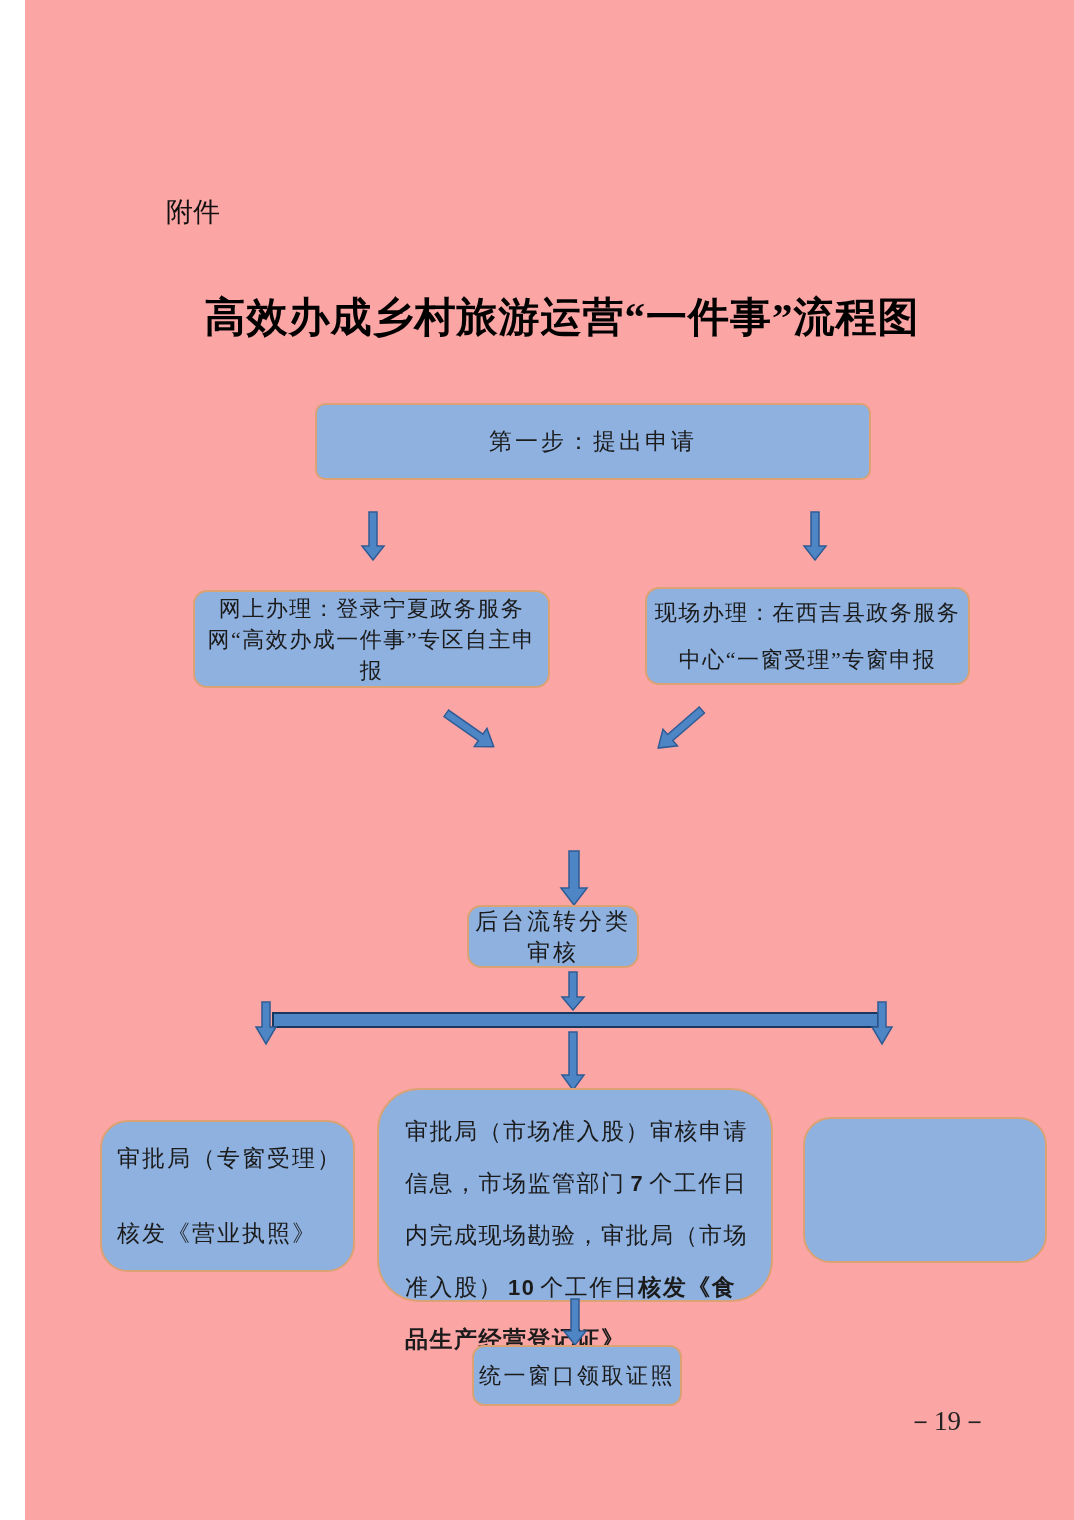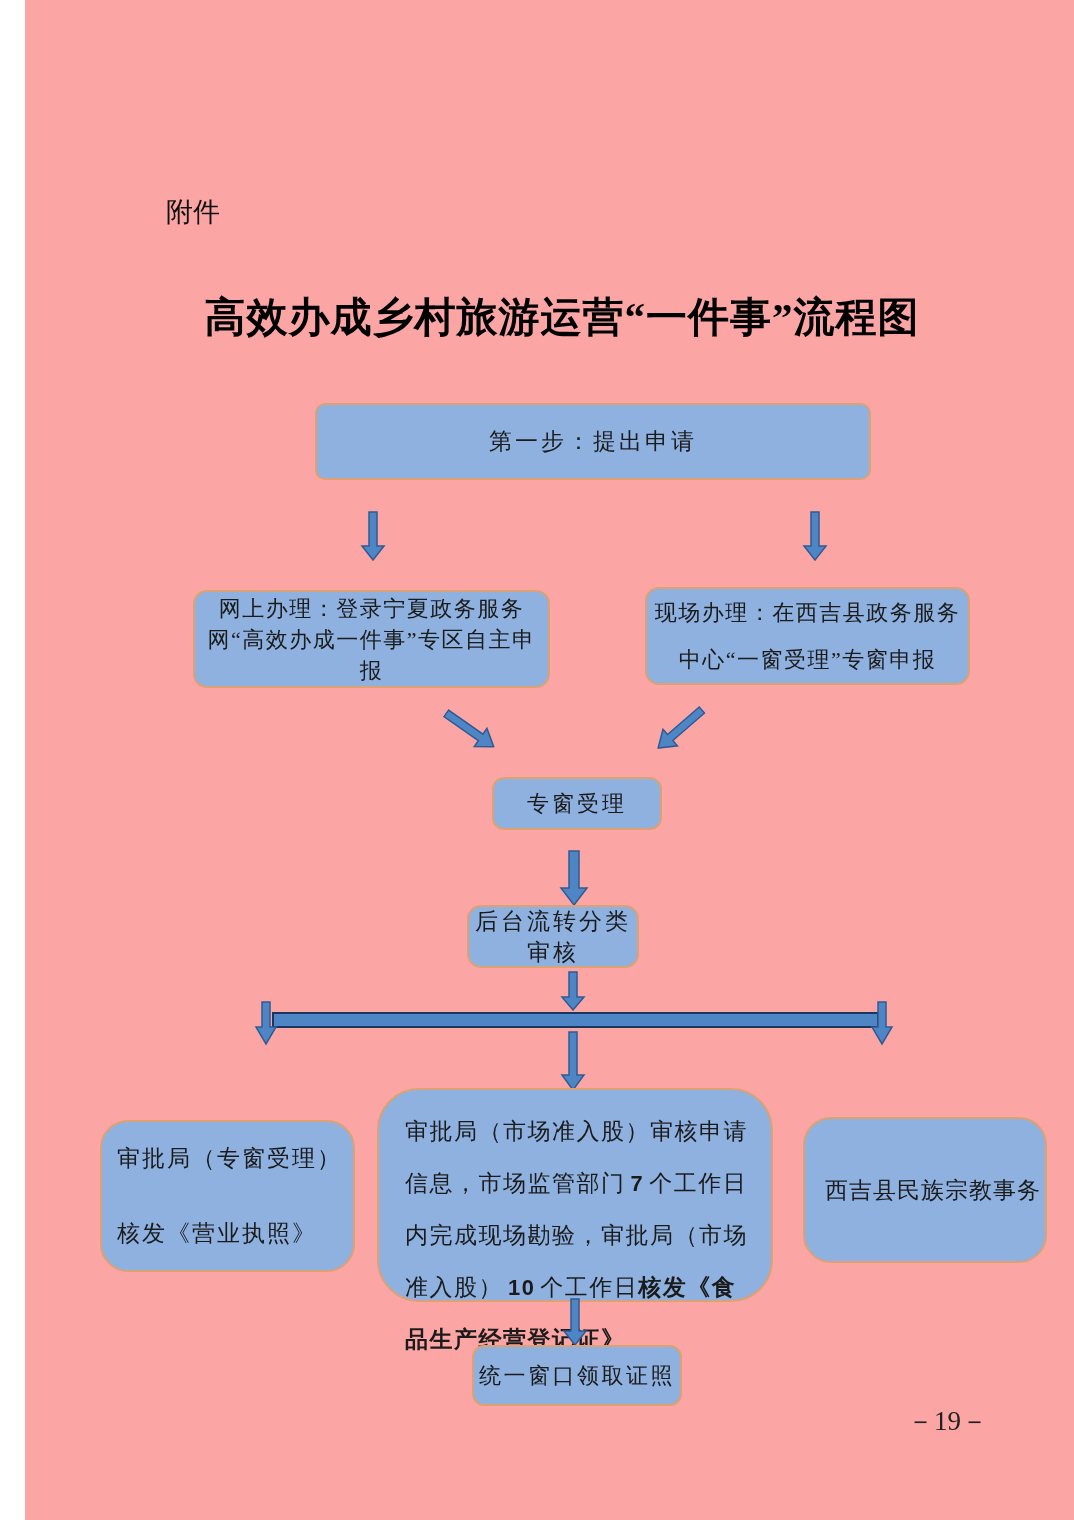--- a/index.html
+++ b/index.html
@@ -71,23 +71,20 @@
     <span>现场办理：在西吉县政务服务中心“一窗受理”专窗申报</span>
   </div>
 
   <svg class="arrow diag-l" style="left:432px; top:700px;" width="26" height="60" viewBox="0 0 26 60">
     <polygon points="9,1 17,1 17,43 24,43 13,59 2,43 9,43"></polygon>
   </svg>
   <svg class="arrow diag-r" style="left:642px; top:699px;" width="26" height="60" viewBox="0 0 26 60">
     <polygon points="9,1 17,1 17,43 24,43 13,59 2,43 9,43"></polygon>
   </svg>
 
-  <div class="box window">
-    <span>专窗受理</span>
-  </div>
 
   <svg class="arrow" style="left:533px; top:850px;" width="32" height="56" viewBox="0 0 32 56">
     <polygon points="11,1 21,1 21,38 29,38 16,55 3,38 11,38"></polygon>
   </svg>
 
   <div class="box backend">
     <span>后台流转分类审核</span>
   </div>
 
   <svg class="arrow" style="left:534px; top:971px;" width="28" height="40" viewBox="0 0 28 40">
@@ -107,21 +104,20 @@
   <div class="box license">
     <div>审批局（专窗受理）</div>
     <div>核发《营业执照》</div>
   </div>
 
   <div class="box food">
     <p><span>审批局（市场准入股）审核申请信息，市场监管部门</span><span class="num">7</span><span>个工作日内完成现场勘验，审批局（市场准入股）</span><span class="num">10</span><span>个工作日</span><span class="bold">核发《食品生产经营登记证》</span></p>
   </div>
 
   <div class="box religion">
-    <div>西吉县民族宗教事务</div>
   </div>
 
   <svg class="arrow" style="left:536px; top:1298px;" width="28" height="48" viewBox="0 0 28 48">
     <polygon points="10,1 18,1 18,33 25,33 14,47 3,33 10,33"></polygon>
   </svg>
 
   <div class="box final">
     <span>统一窗口领取证照</span>
   </div>
 

